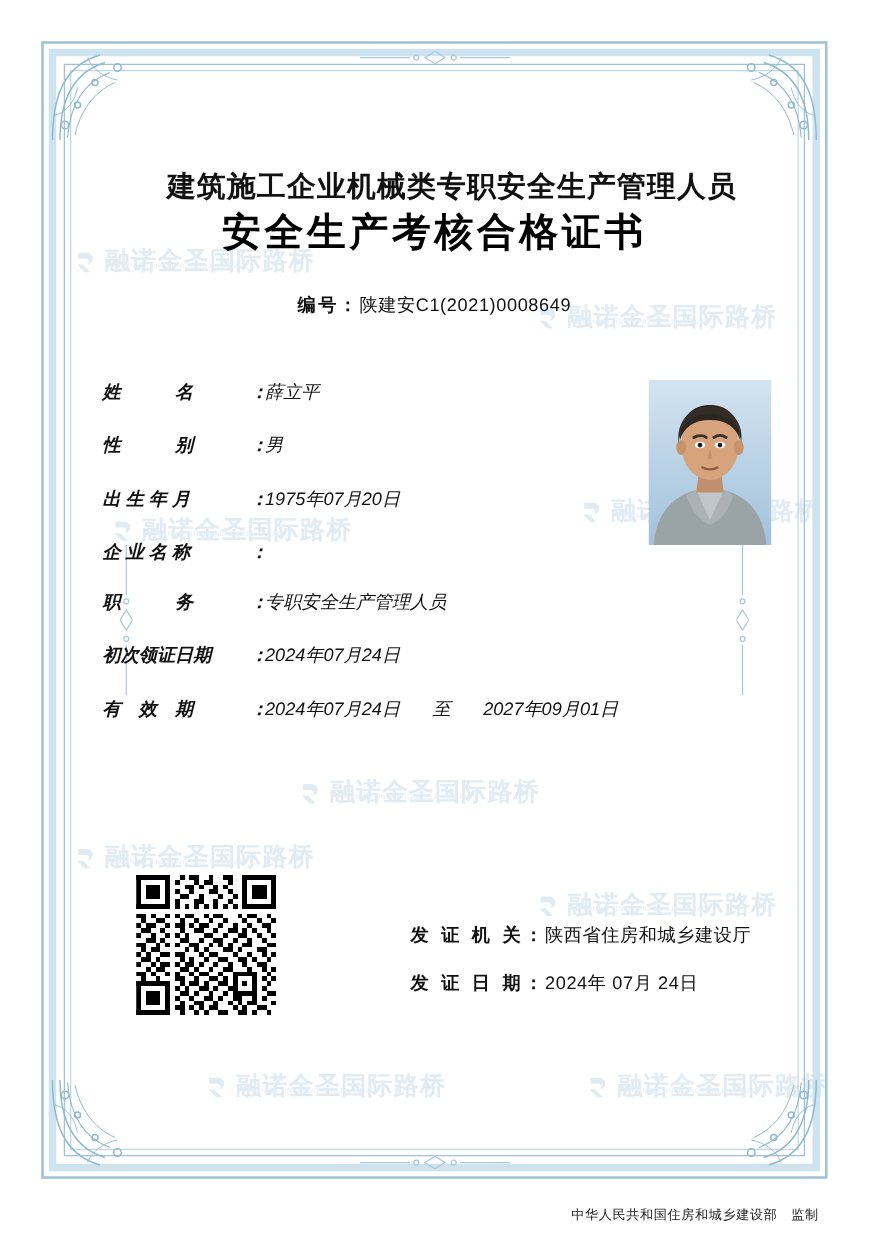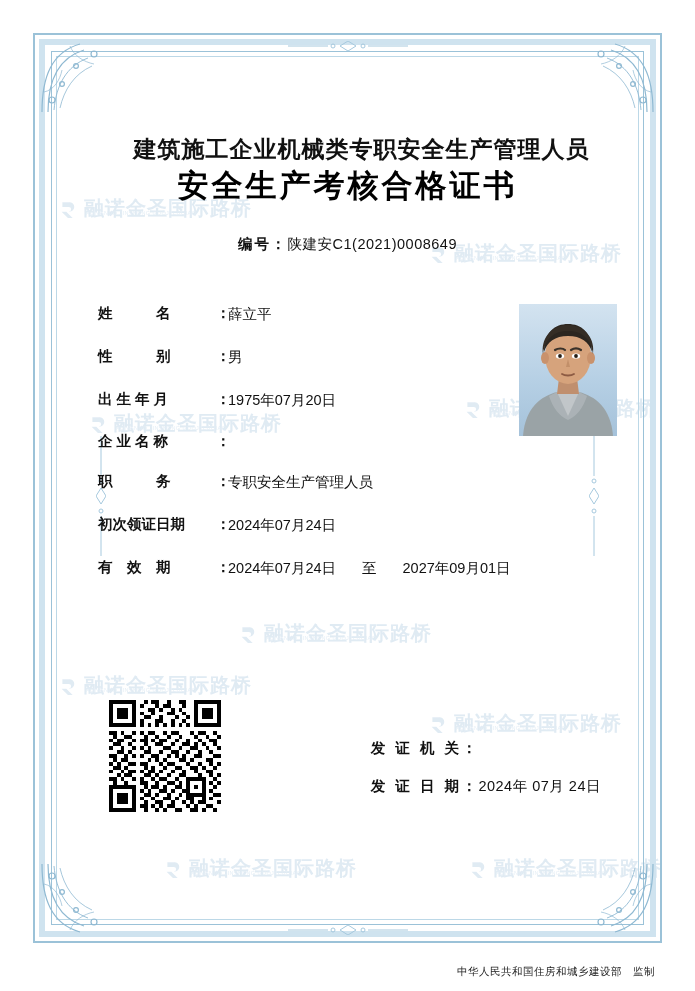--- a/index.html
+++ b/index.html
@@ -149,21 +149,22 @@
     font-size: 14.5px;
     color: #111;
   }
   .cert-no .lbl { font-weight: bold; letter-spacing: 2px; }
   .cert-no .val { letter-spacing: 0.5px; }
 
   
   .fields {
     position: relative;
     margin-top: 50px;
-    padding-left: 42px;
+    padding-left: 26px;
+    font-style: italic;
   }
   .row {
     display: flex;
     align-items: flex-start;
     margin-bottom: 21px;
     font-size: 14.5px;
     color: #111;
   }
   .row .label {
     width: 118px;
@@ -789,20 +790,21 @@
               <rect x="24" y="28" width="1" height="1"></rect>
             <rect x="27" y="28" width="1" height="1"></rect>
           </g>
         </svg>
       </div>
 
       <div class="issuer">
         <div class="irow">
           <span class="ilabel">发 证 机 关</span>
           <span class="icolon">：</span>
+          <span class="ivalue">陕西省住房和城乡建设厅</span>
         </div>
         <div class="irow">
           <span class="ilabel">发 证 日 期</span>
           <span class="icolon">：</span>
           <span class="ivalue">2024年 07月 24日</span>
         </div>
       </div>
 
     </div>
   </div>

